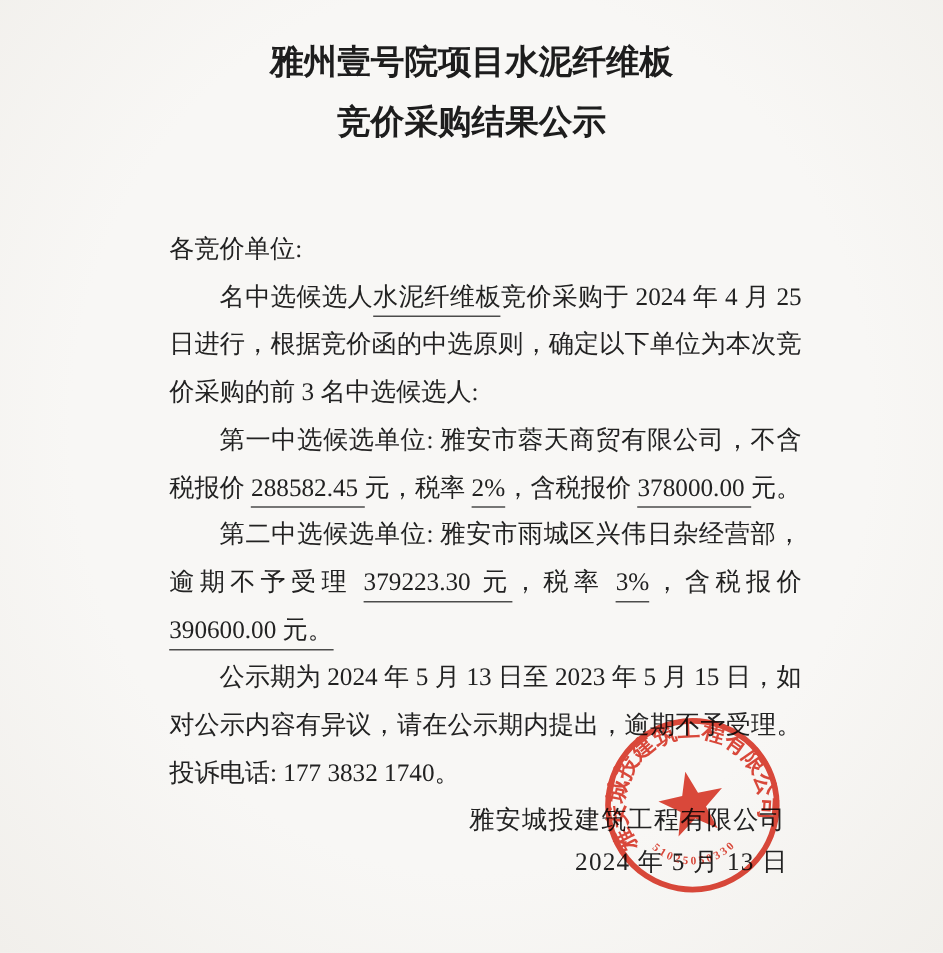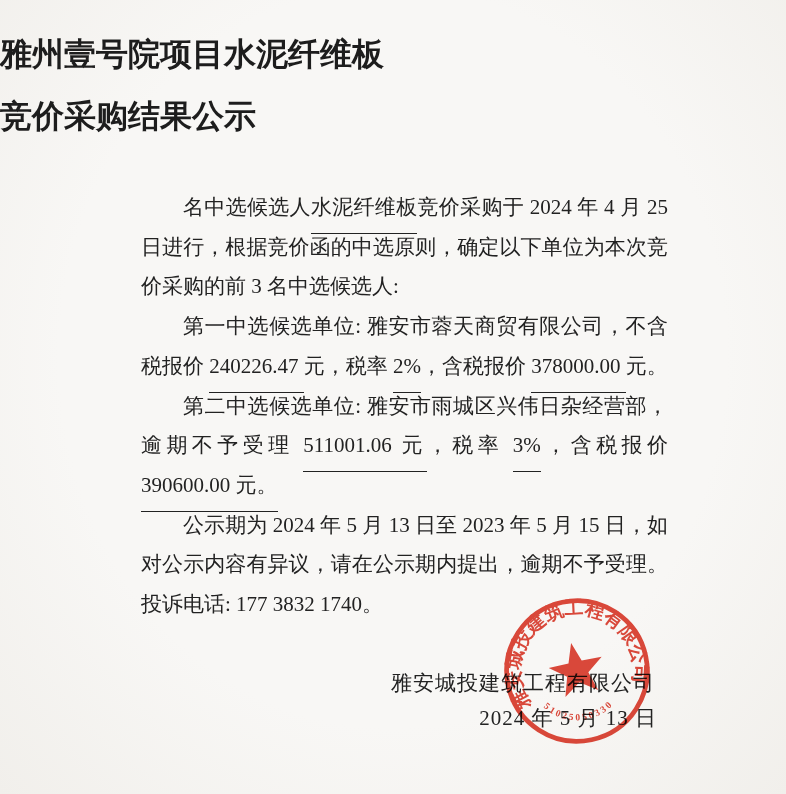--- a/index.html
+++ b/index.html
@@ -19,48 +19,48 @@
     margin:0 auto;
     background:var(--paper);
     background-image:radial-gradient(ellipse at 50% 45%, #f8f7f5 60%, #f1efeb 100%);
     color:var(--ink);
     overflow:hidden;
   }
   .title{
     position:absolute;
     left:0;
     width:100%;
-    text-align:left;
+    text-align:center;
     font-weight:700;
-    font-size:32px;
+    font-size:28px;
     letter-spacing:0px;
     color:#1d1d1d;
   }
   .title1{ top:33px; }
-  .title2{ top:95px; }
+  .title2{ top:83px; }
   .body-text{
     position:absolute;
     top:188px;
     left:141px;
     width:527px;
     font-size:21px;
     line-height:39.7px;
     text-align:justify;
     color:#222;
   }
   .salutation{
     margin:0;
   }
   p.para{
     margin:0;
     text-indent:2em;
   }
   .u{
     border-bottom:1.5px solid currentColor;
-    padding-bottom:14px;
+    padding-bottom:4px;
   }
   .sig-company{
     position:absolute;
     top:669px;
     right:131px;
     font-size:21px;
     letter-spacing:1px;
     color:#222;
   }
   .sig-date{
@@ -90,24 +90,25 @@
 </style>
 </head>
 <body>
 
 <div class="page">
 
   <div class="title title1">雅州壹号院项目水泥纤维板</div>
   <div class="title title2">竞价采购结果公示</div>
 
   <div class="body-text">
+    <p class="salutation">各竞价单位:</p>
     <div>
         <p class="para"><span>名中选候选人</span><span class="u">水泥纤维板</span><span>竞价采购于 2024 年 4 月 25 日进行，根据竞价函的中选原则，确定以下单位为本次竞价采购的前 3 名中选候选人:</span></p>
-        <p class="para"><span>第一中选候选单位: 雅安市蓉天商贸有限公司，不含税报价 </span><span class="u">240226.47 </span><span>元，税率 </span><span class="u">2%</span><span>，含税报价 </span><span class="u">378000.00 </span><span>元。</span></p>
-        <p class="para"><span>第二中选候选单位: 雅安市雨城区兴伟日杂经营部，逾期不予受理 </span><span class="u">511001.06 元</span><span>，税率 </span><span class="u">3%</span><span>，含税报价 </span><span class="u">390600.00 元。</span></p>
+        <p class="para"><span>第一中选候选单位: 雅安市蓉天商贸有限公司，不含税报价 </span><span class="u">288582.45 </span><span>元，税率 </span><span class="u">2%</span><span>，含税报价 </span><span class="u">378000.00 </span><span>元。</span></p>
+        <p class="para"><span>第二中选候选单位: 雅安市雨城区兴伟日杂经营部，逾期不予受理 </span><span class="u">379223.30 元</span><span>，税率 </span><span class="u">3%</span><span>，含税报价 </span><span class="u">390600.00 元。</span></p>
         <p class="para"><span>公示期为 2024 年 5 月 13 日至 2023 年 5 月 15 日，如对公示内容有异议，请在公示期内提出，逾期不予受理。投诉电话: 177 3832 1740。</span></p>
       </div>
   </div>
 
   <div class="sig-company">雅安城投建筑工程有限公司</div>
   <div class="sig-date">2024 年 5 月 13 日</div>
 
   <svg class="stamp" viewBox="0 0 160 160" aria-hidden="true">
     <circle cx="80" cy="80" r="74" fill="none" stroke="var(--stamp)" stroke-width="5"></circle>
     <defs>

